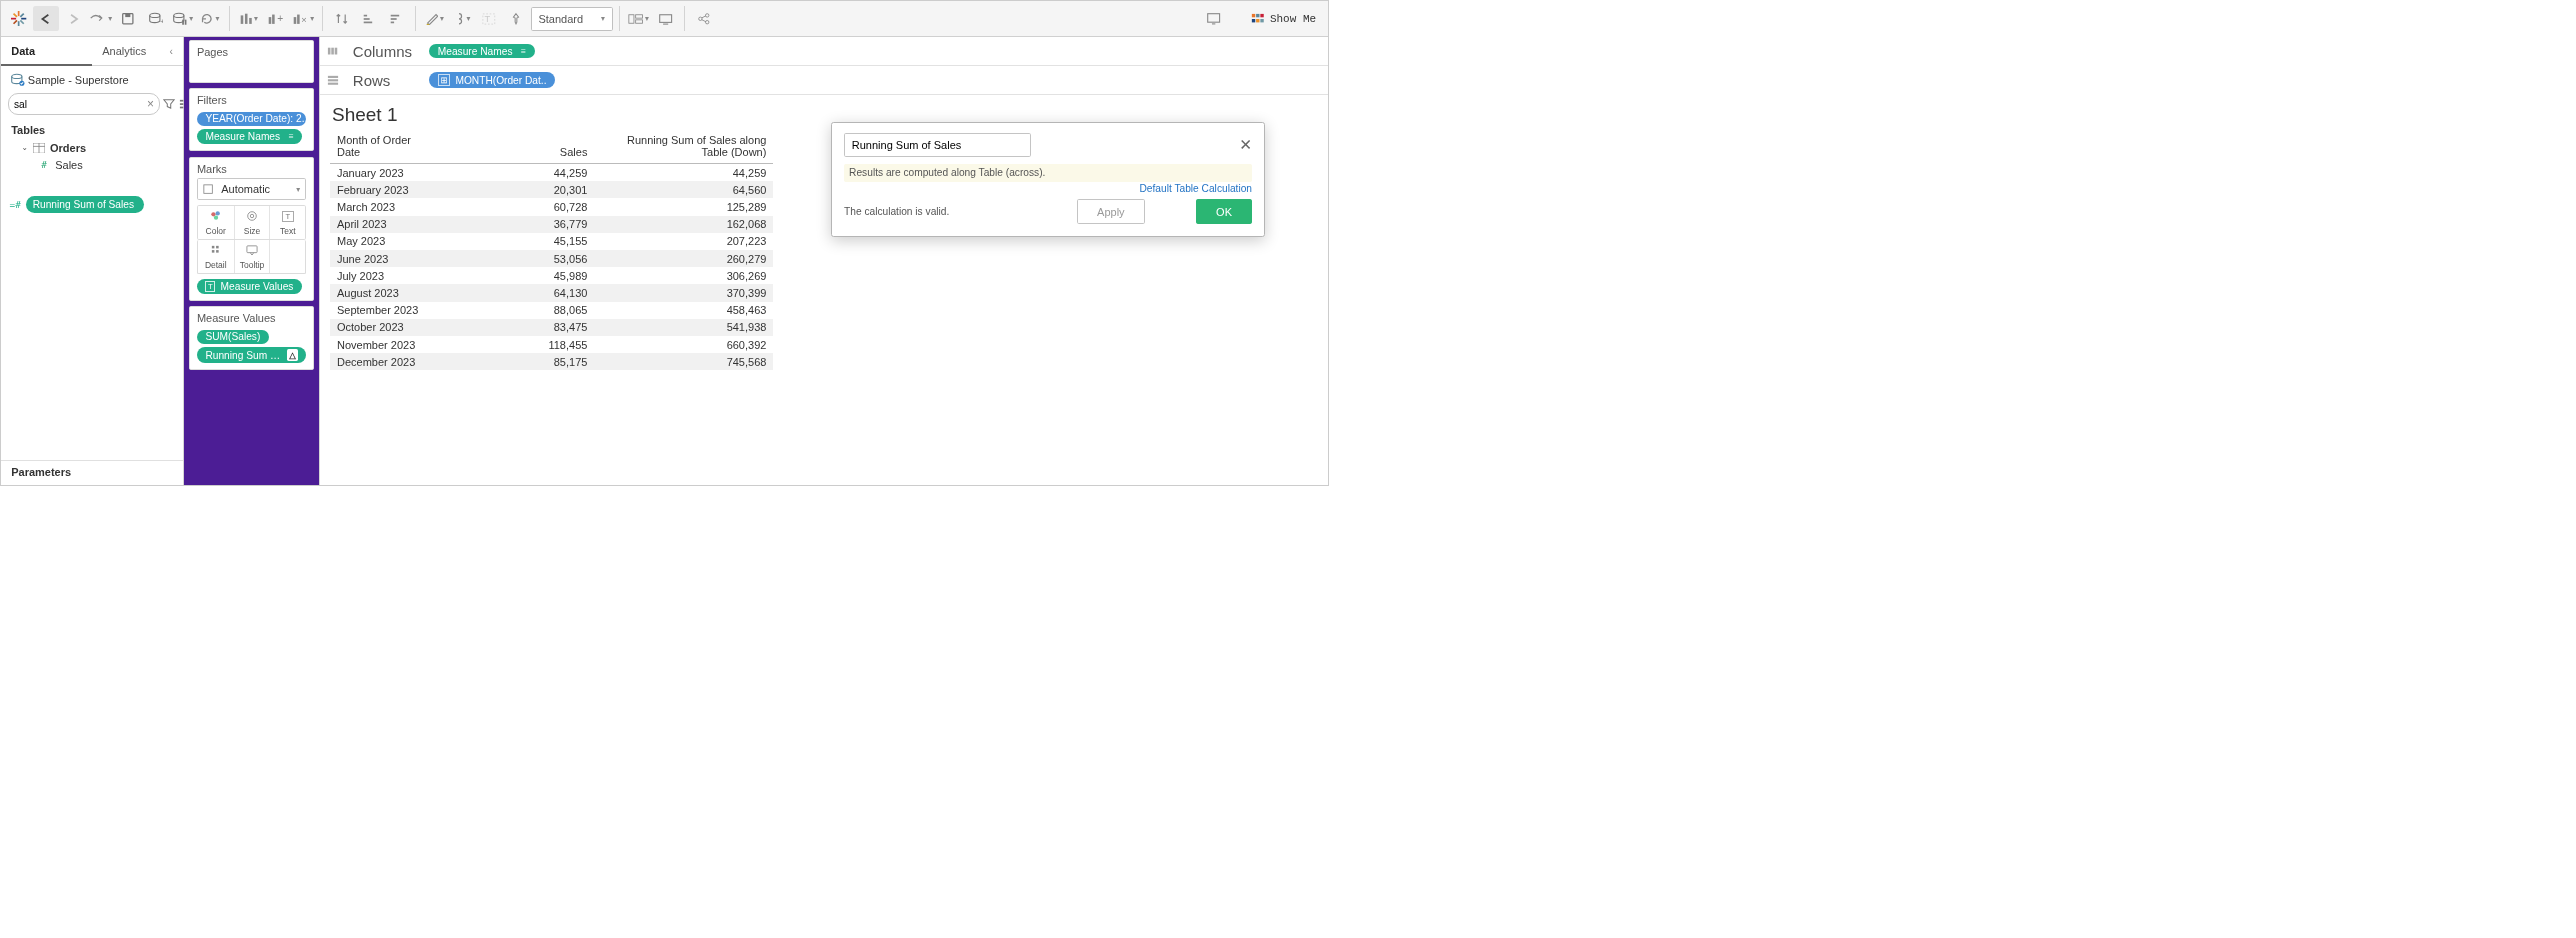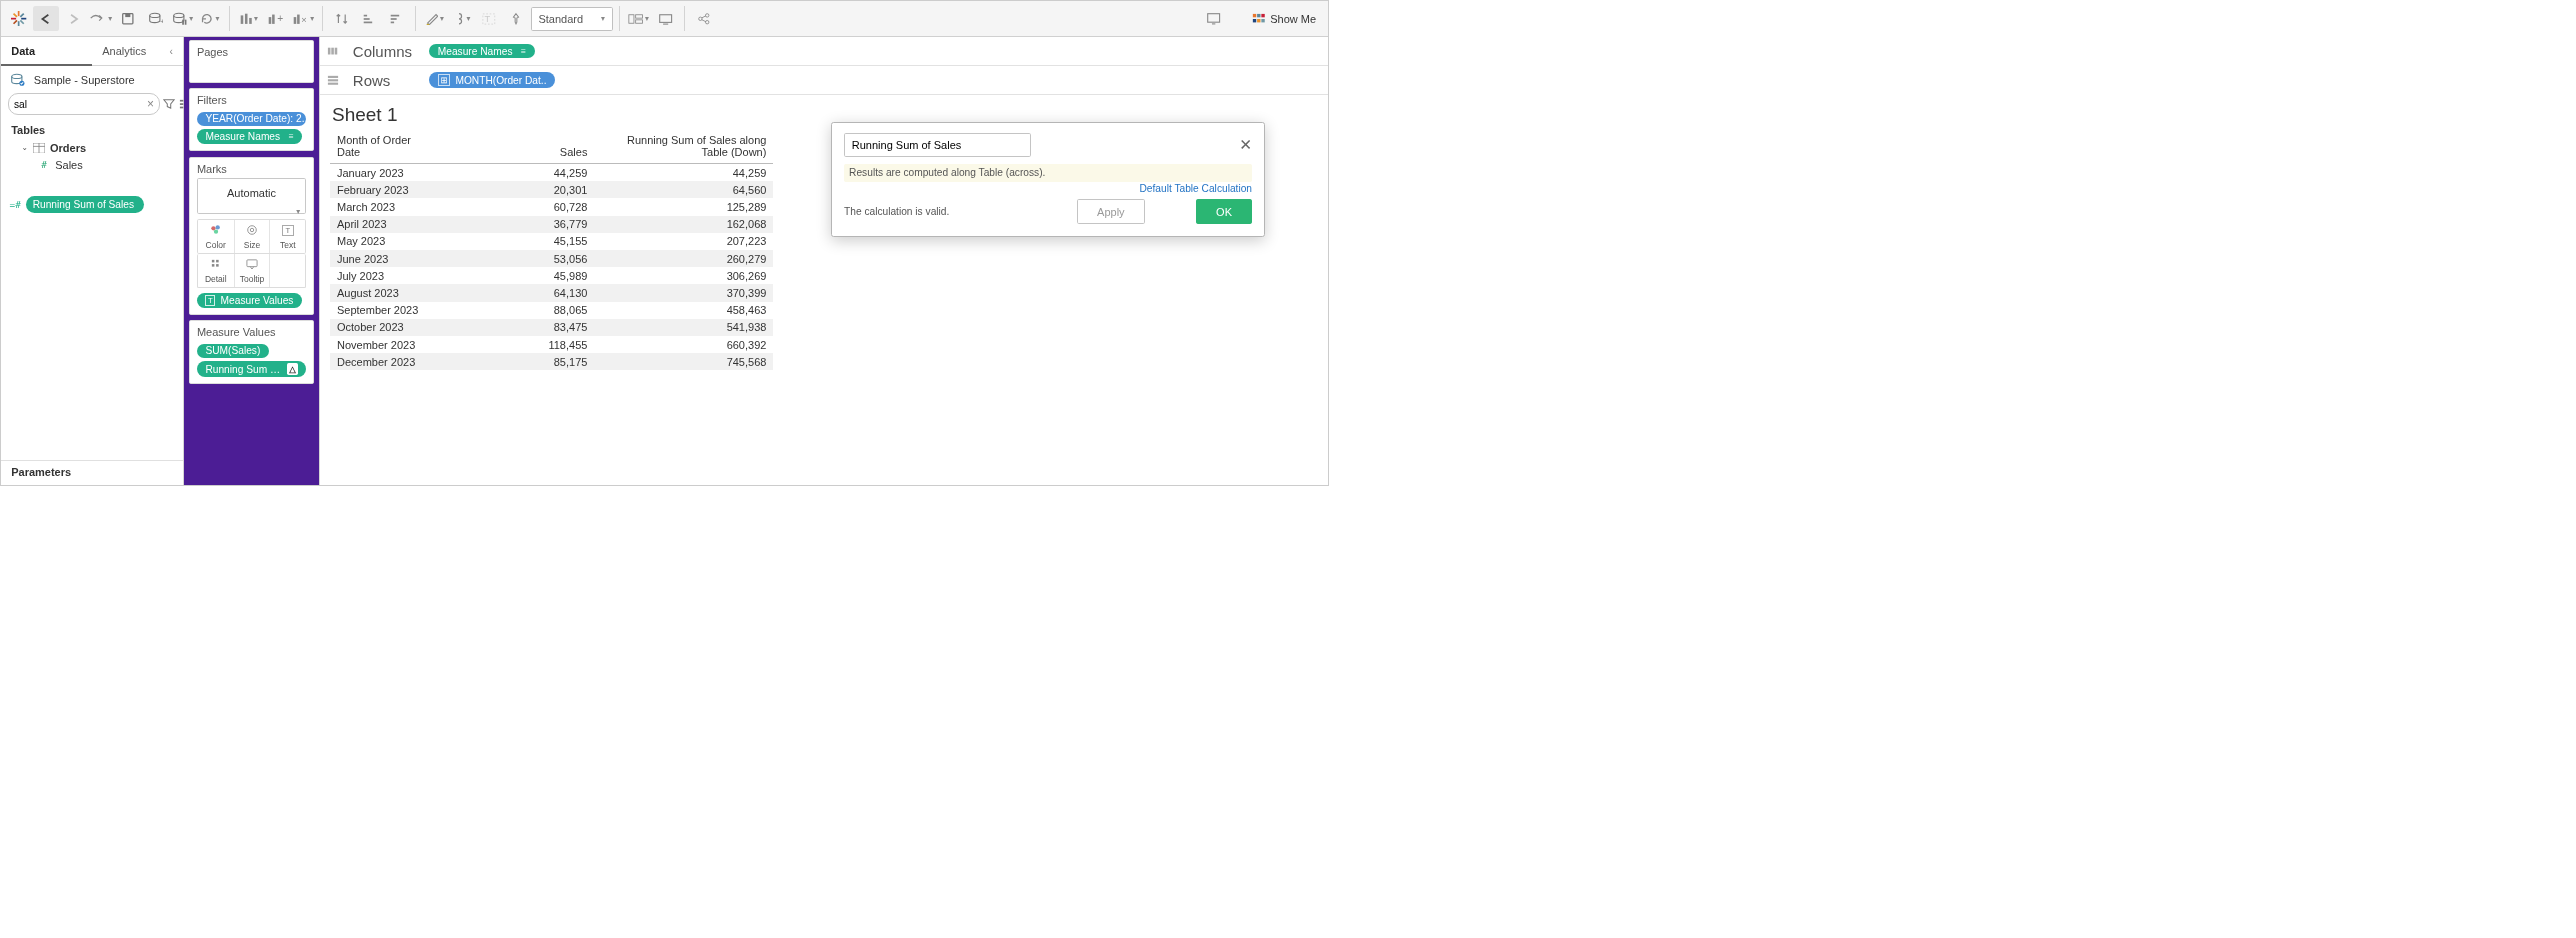--- a/index.html
+++ b/index.html
@@ -4,35 +4,35 @@
 <style>
   * { box-sizing: border-box; margin: 0; padding: 0; }
   body { font-family: -apple-system, "Segoe UI", Arial, sans-serif; font-size: 11px; color: #333; background: #fff; overflow: hidden; }
   .app { width: 1329px; height: 486px; display: flex; flex-direction: column; border: 0.9px solid #ccc; }
 
   
   .toolbar { height: 36px; background: #f5f5f5; border-bottom: 0.9px solid #d0d0d0; display: flex; align-items: center; padding: 0 5.1px; gap: 1.7px; }
   .tb-btn { width: 25.6px; height: 25.6px; display:flex; align-items:center; justify-content:center; border-radius:2.6px; color:#555;}
   .tb-sep { width:0.9px; height:25.6px; background:#d3d3d3; margin:0 4.3px;}
   .tb-select { border:0.9px solid #c0c0c0; background:#fff; height:24px; width:82px; display:flex; align-items:center; padding:0 6.8px; font-size:11px; color:#555; border-radius:1.7px; justify-content:space-between;}
-  .tb-right { margin-left:auto; display:flex; align-items:center; gap:18px;}
+  .tb-right { margin-left:auto; display:flex; align-items:center; gap:18px;font-family:Liberation Mono, monospace;}
   .showme { display:flex; align-items:center; gap:5.1px; font-size:11px; color:#333; padding:3.4px 6.8px;}
   .caret { font-size:7.7px; color:#888; margin-left:1.7px;}
 
   
   .main { flex:1; display:flex; overflow:hidden; }
 
   
   .leftnav { width:183px; border-right:0.9px solid #d5d5d5; display:flex; flex-direction:column; background:#fff;}
   .lnav-tabs { display:flex; height:29px; border-bottom:0.9px solid #d5d5d5;}
   .lnav-tab { flex:1; display:flex; align-items:center; padding:0 10.2px; font-size:11px; color:#555; position:relative;}
   .lnav-tab.active { font-weight:600; color:#222;}
   .lnav-tab.active::after { content:""; position:absolute; left:0; right:0; bottom:-0.9px; height:1.7px; background:#666;}
   .lnav-chevron { margin-left:auto; color:#888; font-size:10.2px;}
-  .ds-row { display:flex; align-items:center; gap:9px; padding:6.8px 8.5px 3.4px;}
+  .ds-row { display:flex; align-items:center; gap:3px; padding:6.8px 8.5px 3.4px;}
   .ds-icon { width:15.3px; height:13.6px; }
   .searchrow { display:flex; align-items:center; gap:3.4px; padding:3.4px 6.8px 3.4px 6.8px;}
   .searchbox { flex:1; display:flex; align-items:center; border:0.9px solid #c8c8c8; height:22px; padding:0 5.1px; border-radius:10px;}
   .searchbox input { border:none; outline:none; flex:1; font-size:10.2px; background:transparent;}
   .searchbox .clear { color:#888; cursor:pointer; font-size:12px;}
   .iconbtn { width:19px; height:19px; display:flex; align-items:center; justify-content:center; color:#666;}
   .tables-hd { font-weight:600; padding:5.1px 10.2px 3.4px; font-size:11px;}
   .tree { padding:0 5.1px; flex:1; overflow:auto;}
   .tree-row { display:flex; align-items:center; gap:5.1px; padding:2.6px 5.1px; border-radius:2.6px; font-size:11px;}
   .tree-row .disc { font-size:7.7px; color:#555;}
@@ -45,21 +45,21 @@
 
   
   .shelfcol { width:136px; border-right:0.9px solid #d5d5d5; background:#4c1d95; display:flex; flex-direction:column; padding:3.4px 5.1px; gap:5.1px;}
   .card { background:#fff; border:0.9px solid #dcdcdc; border-radius:1.7px; padding:5.1px 6.8px; }
   .card-hd { font-size:11px; color:#555; margin-bottom:3.4px;}
   .pill { display:inline-flex; align-items:center; gap:5.1px; border-radius:10.2px; padding:1.7px 8.5px; font-size:10.2px; color:#fff; margin:1.7px 0; max-width:100%;}
   .pill.green { background:#22b18a;}
   .pill.blue { background:#4a90d9;}
   .pill .pmenu { font-size:8.5px; opacity:.9; margin-left:3.4px;}
   .pill .warn { background:#fff; color:#333; border-radius:1.7px; width:12px; height:12px; display:flex; align-items:center; justify-content:center; font-size:8.5px; font-weight:bold;}
-  .marks-type { display:flex; align-items:center; gap:8px; border:0.9px solid #c8c8c8; height:36px; padding:0 5.1px; border-radius:1.7px; margin-bottom:5.1px;flex-direction:column;}
+  .marks-type { display:flex; align-items:center; gap:8px; border:0.9px solid #c8c8c8; height:22px; padding:0 5.1px; border-radius:1.7px; margin-bottom:5.1px;}
   .marks-grid { display:grid; grid-template-columns:repeat(3,1fr); border:0.9px solid #dcdcdc; border-radius:1.7px;}
   .mark-cell { display:flex; flex-direction:column; align-items:center; justify-content:center; padding:3.4px 1.7px; font-size:8.5px; color:#555; gap:2.6px;}
   .mark-cell + .mark-cell { border-left:0.9px solid #e4e4e4;}
   .mark-icon { height:13.6px; display:flex; align-items:center; justify-content:center; color:#777;}
 
   
   .vizarea { flex:1; display:flex; flex-direction:column; position:relative; background:#fff;}
   .shelf-row { display:flex; align-items:center; height:29px; border-bottom:0.9px solid #e2e2e2; padding:0 6.8px; gap:8.5px;}
   .shelf-label { width:94px; display:flex; align-items:center; gap:14px; color:#555; font-size:15px;}
   .sheet-title { font-size:19px; font-weight:400; padding:8.5px 12px 5.1px; color:#333;}

